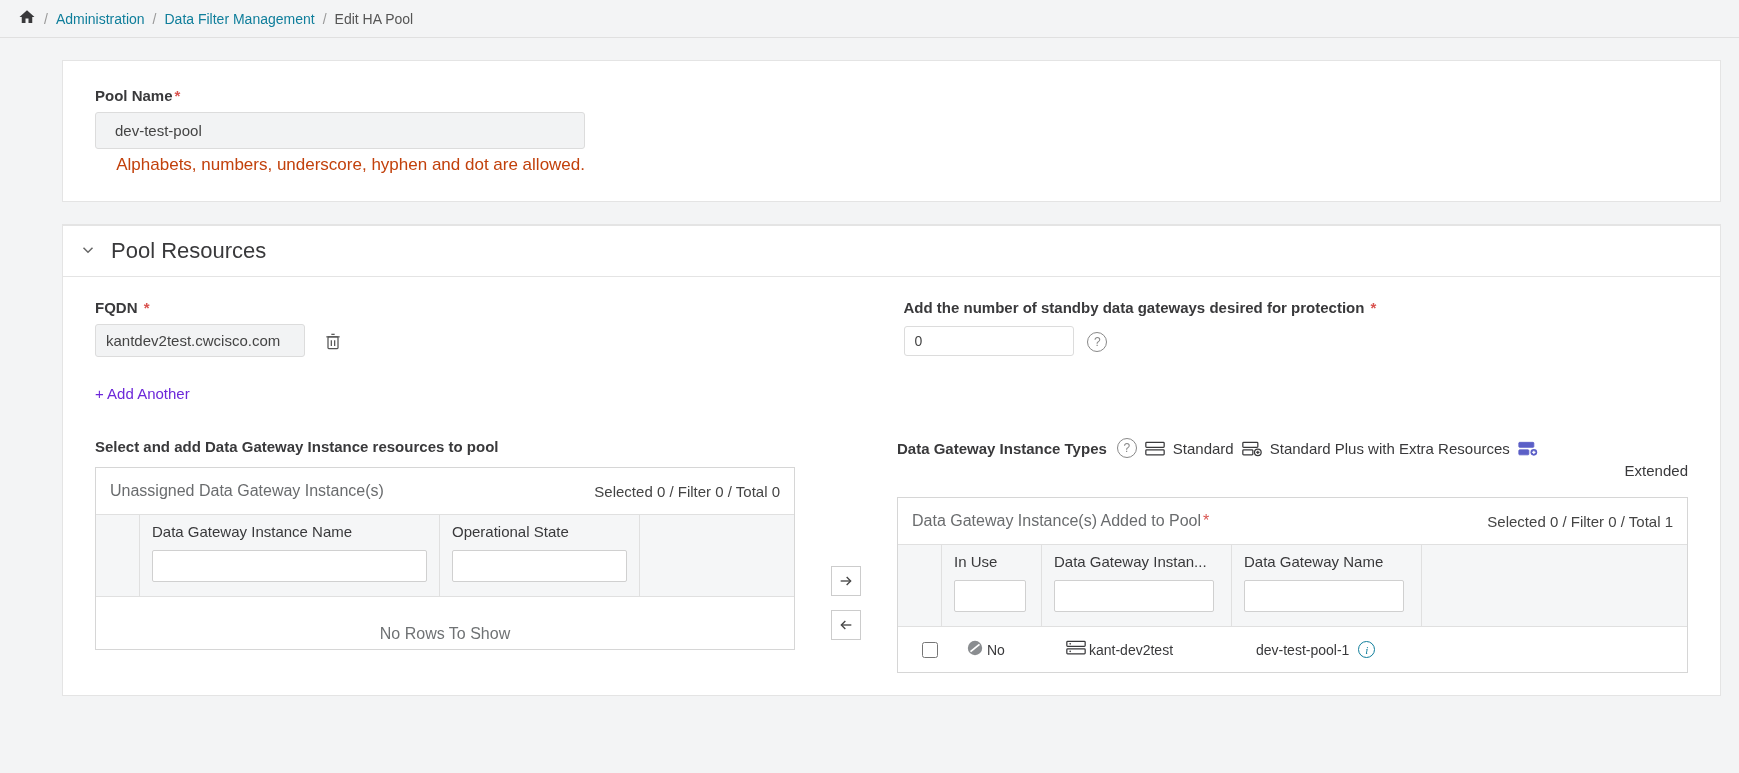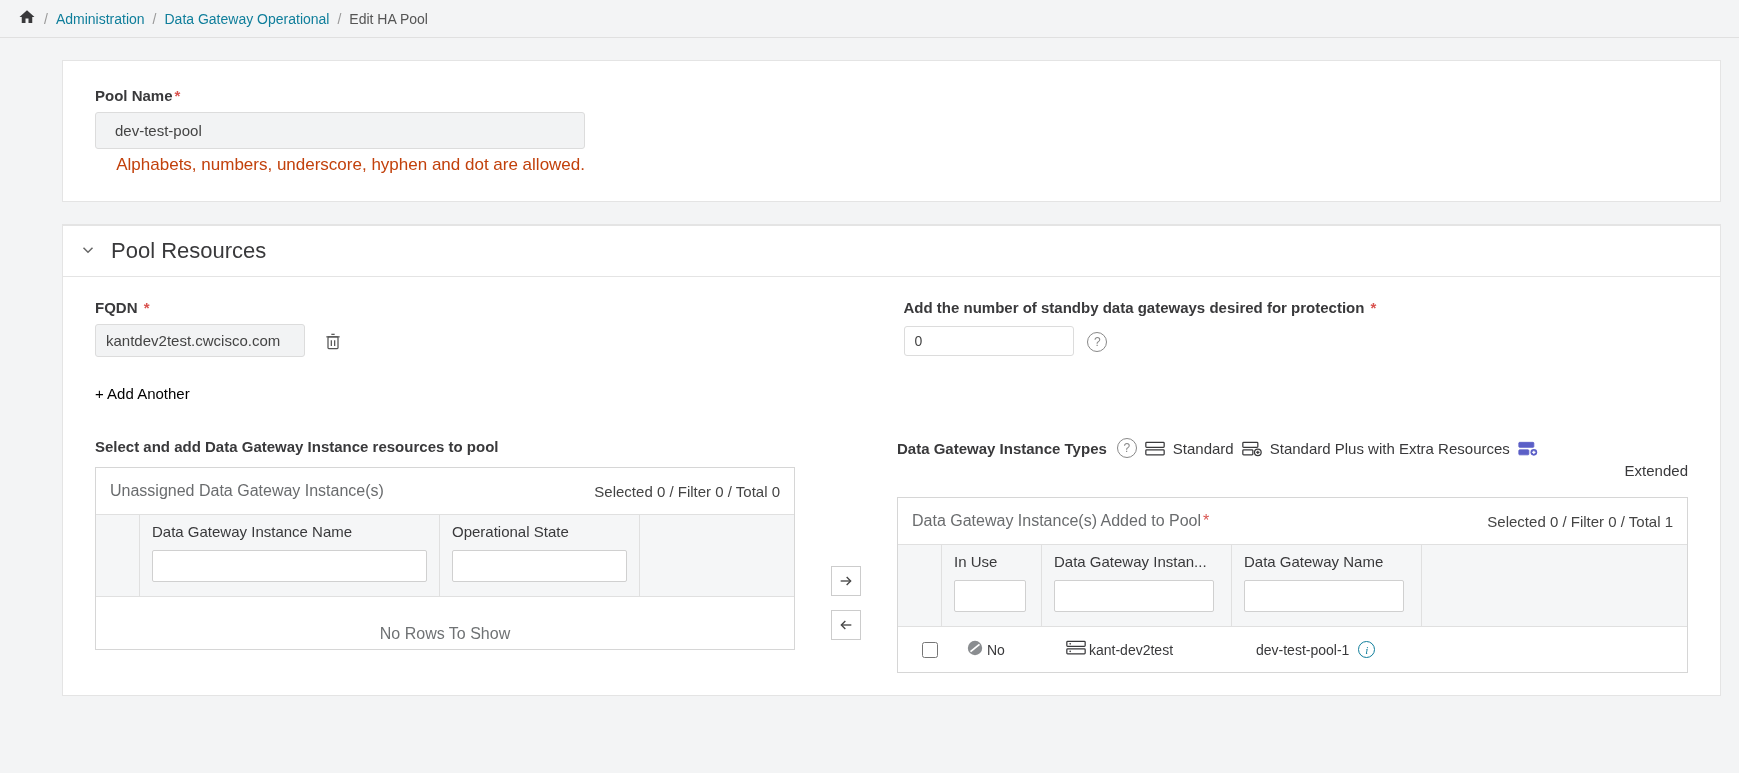--- a/index.html
+++ b/index.html
@@ -20,21 +20,21 @@
     .input-white { background: #fff; border: 1px solid #dcdcdc; border-radius: 3px; padding: 6px 10px; width: 170px; color: #444; font-size: 14px; }
     .helper { color: #c2410c; font-size: 17px; margin-top: 6px; text-align: right; width: 490px; }
     textarea.description { width: 100%; max-width: 620px; height: 120px; border: 1px solid #d0d0d0; border-radius: 3px; padding: 8px; font-family: inherit; resize: none; }
     .section-header { display: flex; align-items: center; gap: 14px; padding: 12px 16px; border-top: 1px solid #e4e4e4; border-bottom: 1px solid #e4e4e4; }
     .section-header .chevron svg { width: 18px; height: 18px; stroke: #666; fill: none; stroke-width: 2; }
     .section-header h2 { font-weight: 400; font-size: 22px; color: #39393b; }
     .resources-body { padding: 22px 32px; }
     .res-row1 { display: flex; gap: 24px; }
     .trash-btn { display: inline-flex; vertical-align: middle; margin-left: 14px; cursor: pointer; }
     .trash-btn svg { width: 20px; height: 22px; fill: none; stroke: #555; stroke-width: 1.5; }
-    .add-another { color: #000000; font-size: 15px; margin-top: 28px; display: inline-block; cursor: pointer; }
+    .add-another { color: #6d28d9; font-size: 15px; margin-top: 28px; display: inline-block; cursor: pointer; }
     .help-circle { display: inline-flex; align-items: center; justify-content: center; width: 20px; height: 20px; border: 1.5px solid #888; border-radius: 50%; color: #888; font-size: 12px; vertical-align: middle; margin-left: 10px; }
     .subsection-row { display: flex; gap: 20px; margin-top: 36px; align-items: flex-start; }
     .left-sub { flex: 0 0 700px; }
     .right-sub { flex: 1; }
     .sub-title { font-weight: 600; font-size: 15px; margin-bottom: 12px; }
     .types-row { display: flex; align-items: center; gap: 8px; font-size: 15px; white-space: nowrap; flex-wrap: wrap; justify-content: flex-end; }
     .types-row .t-weight { font-weight: 600; }
     .type-icon svg { width: 20px; height: 16px; vertical-align: middle; }
     .extended-row { text-align: right; margin-top: 4px; font-size: 15px; }
     .grid-box { border: 1px solid #d6d6d6; margin-top: 8px; }
@@ -62,21 +62,21 @@
 
 <div class="breadcrumb">
   <span class="home-icon">
     <svg viewBox="0 0 24 24">
         <path d="M12 3 L2 12 H5 V20 H10 V14 H14 V20 H19 V12 H22 Z"></path>
       </svg>
   </span>
   <span class="sep">/</span>
   <a href="#">Administration</a>
   <span class="sep">/</span>
-  <a href="#">Data Gateway Operational</a>
+  <a href="#">Data Filter Management</a>
   <span class="sep">/</span>
   <span class="current">Edit HA Pool</span>
 </div>
 
 <div class="page-wrap">
 
   <div class="panel">
     <div class="section-top">
       <div class="col">
         <label class="label">

